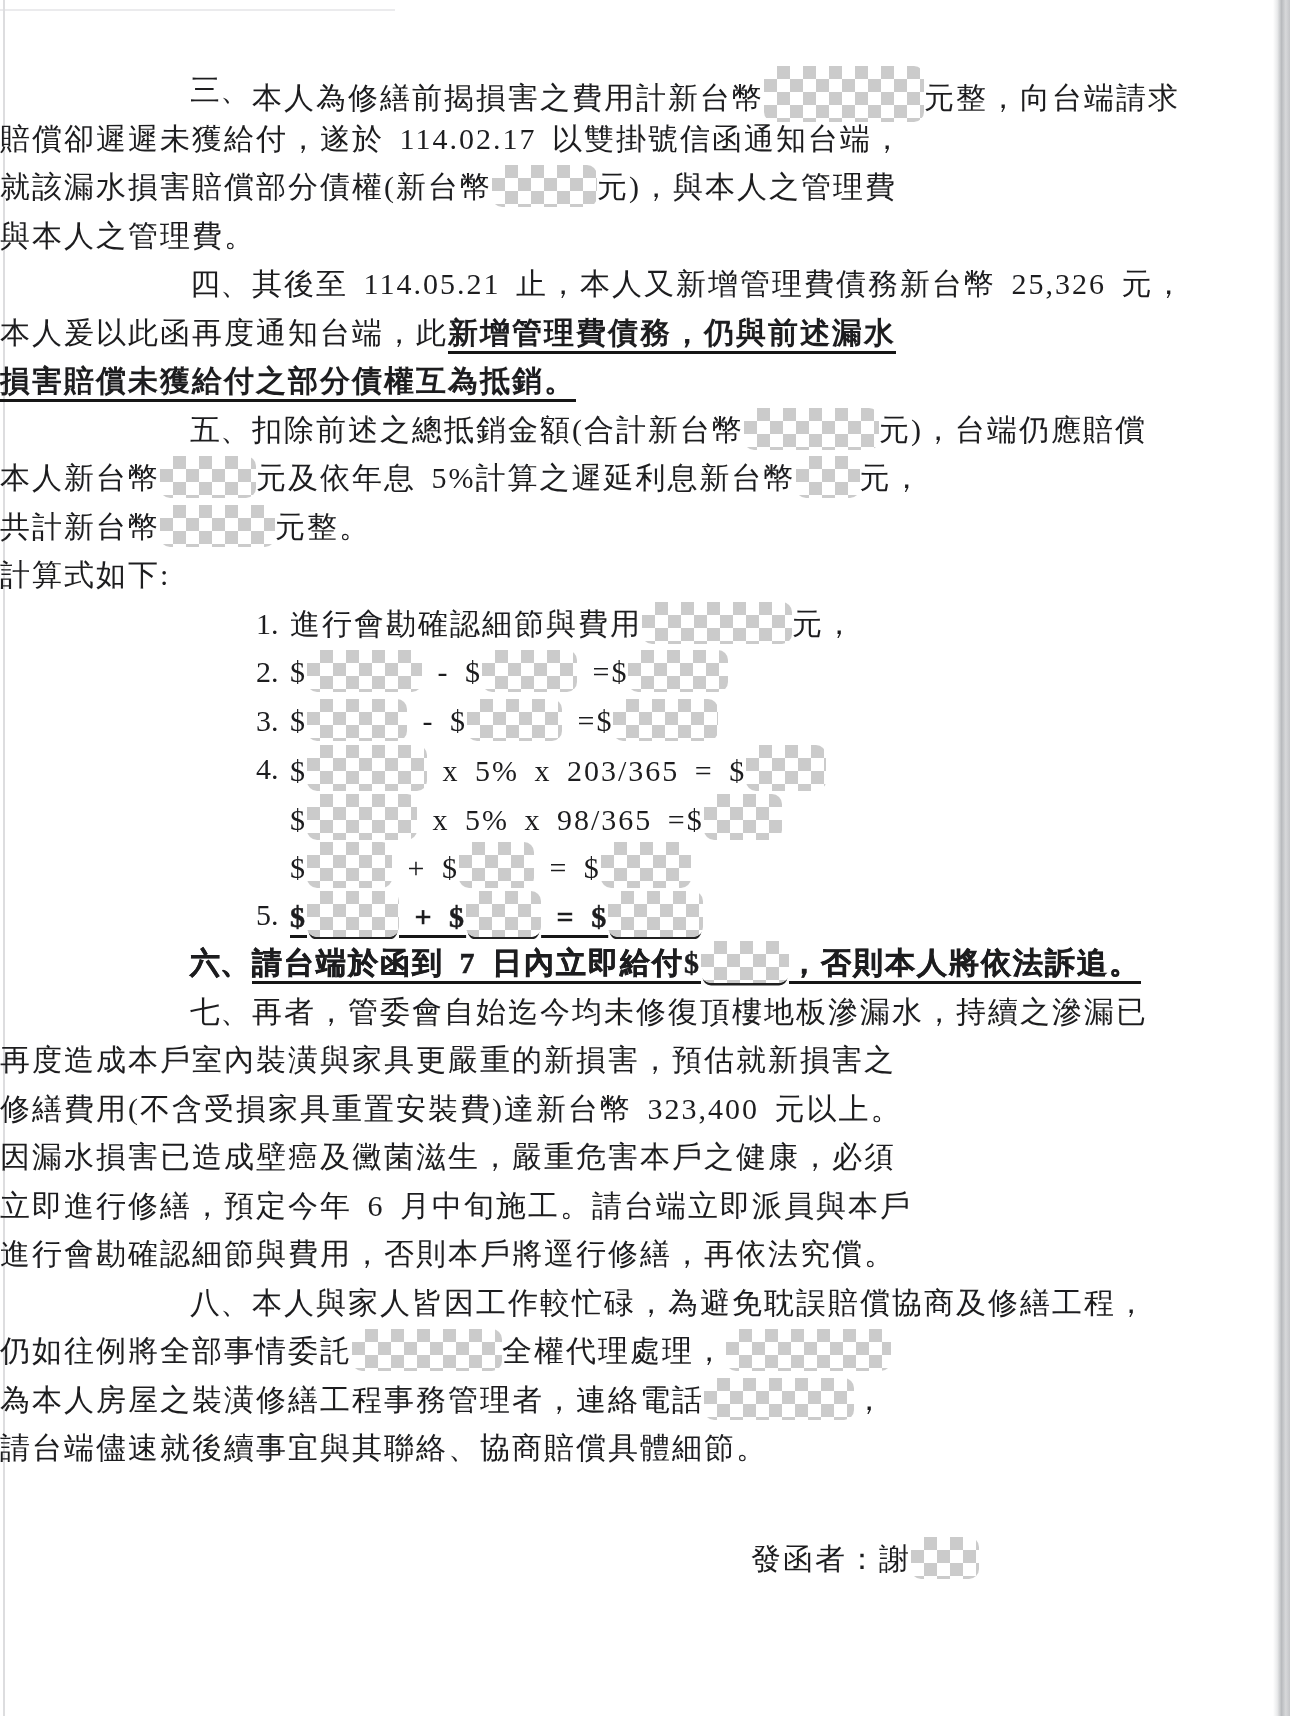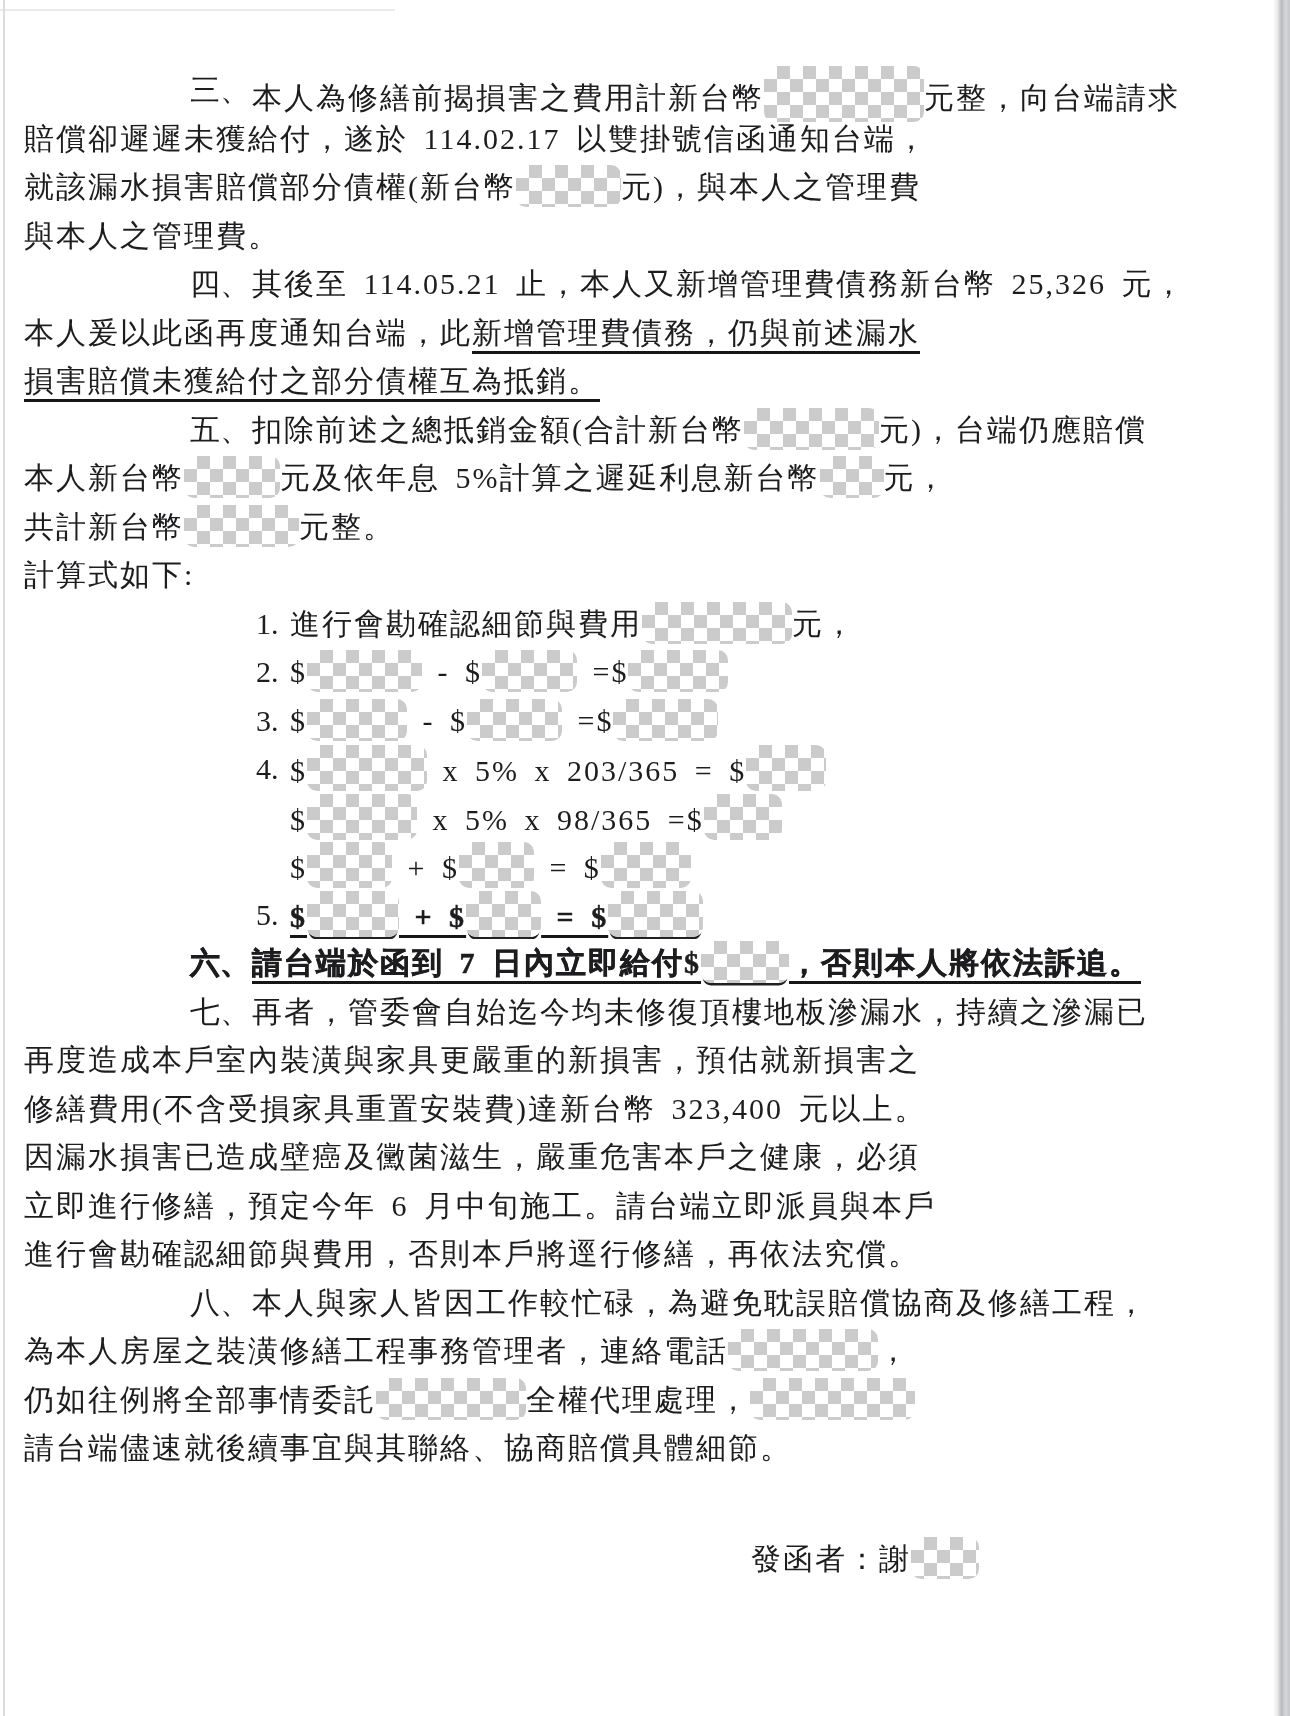--- a/index.html
+++ b/index.html
@@ -32,35 +32,36 @@
     letter-spacing:2px;
     word-spacing:6px;
   }
   .line{
     position:relative;
     height:48.5px;
     line-height:48.5px;
     white-space:nowrap;
   }
   .line.item{padding-left:252px;}
-  .line.cont{margin-left:24px;}
+  .line.cont{}
   .line.calc{padding-left:290px;}
   .line.calcCont{padding-left:290px;}
   .line.footer{padding-left:703px;margin-top:62px;margin-left:48px;}
   .lbl{
     position:absolute;left:190px;top:0;
     letter-spacing:0;
   }
   .calc .lbl{left:256px;}
   .seg{}
   .seg.u{
     text-decoration:underline;
     text-decoration-thickness:2.5px;
     text-underline-offset:8px;
     text-decoration-color:#161616;
+    font-weight:bold;
   }
   .seg.b,.lbl.b{
     font-weight:700;
     -webkit-text-stroke:0.5px #1d1d1f;
   }
   
   .redact{
     display:inline-block;
     height:42px;
     vertical-align:-10px;
@@ -100,19 +101,19 @@
       <div class="line calcCont"><span class="seg">$</span><span class="redact" style="width: 85px; height: 46px;"></span><span class="seg"> + $</span><span class="redact" style="width: 75px; height: 46px;"></span><span class="seg"> = $</span><span class="redact" style="width: 90px; height: 46px;"></span></div>
       <div class="line calc"><span class="lbl">5.</span><span class="seg u b">$</span><span class="redact u" style="width: 92px; height: 46px;"></span><span class="seg u b"> + $</span><span class="redact u" style="width: 75px; height: 46px;"></span><span class="seg u b"> = $</span><span class="redact u" style="width: 95px; height: 46px;"></span></div>
       <div class="line item"><span class="lbl b">六、</span><span class="seg u b">請台端於函到 7 日內立即給付$</span><span class="redact u" style="width: 88px;"></span><span class="seg u b">，否則本人將依法訴追。</span></div>
       <div class="line item"><span class="lbl">七、</span><span class="seg">再者，管委會自始迄今均未修復頂樓地板滲漏水，持續之滲漏已</span></div>
       <div class="line cont"><span class="seg">再度造成本戶室內裝潢與家具更嚴重的新損害，預估就新損害之</span></div>
       <div class="line cont"><span class="seg">修繕費用(不含受損家具重置安裝費)達新台幣 323,400 元以上。</span></div>
       <div class="line cont"><span class="seg">因漏水損害已造成壁癌及黴菌滋生，嚴重危害本戶之健康，必須</span></div>
       <div class="line cont"><span class="seg">立即進行修繕，預定今年 6 月中旬施工。請台端立即派員與本戶</span></div>
       <div class="line cont"><span class="seg">進行會勘確認細節與費用，否則本戶將逕行修繕，再依法究償。</span></div>
       <div class="line item"><span class="lbl">八、</span><span class="seg">本人與家人皆因工作較忙碌，為避免耽誤賠償協商及修繕工程，</span></div>
+      <div class="line cont"><span class="seg">仍如往例將全部事情委託</span><span class="redact" style="width: 150px;"></span><span class="seg">全權代理處理，</span><span class="redact" style="width: 165px;"></span></div>
       <div class="line cont"><span class="seg">為本人房屋之裝潢修繕工程事務管理者，連絡電話</span><span class="redact" style="width: 150px;"></span><span class="seg">，</span></div>
-      <div class="line cont"><span class="seg">仍如往例將全部事情委託</span><span class="redact" style="width: 150px;"></span><span class="seg">全權代理處理，</span><span class="redact" style="width: 165px;"></span></div>
       <div class="line cont"><span class="seg">請台端儘速就後續事宜與其聯絡、協商賠償具體細節。</span></div>
       <div class="line footer"><span class="seg">發函者：謝</span><span class="redact" style="width: 68px;"></span></div>
     </div>
   <div class="edge-right"></div>
 </div>
 
 </body></html>

